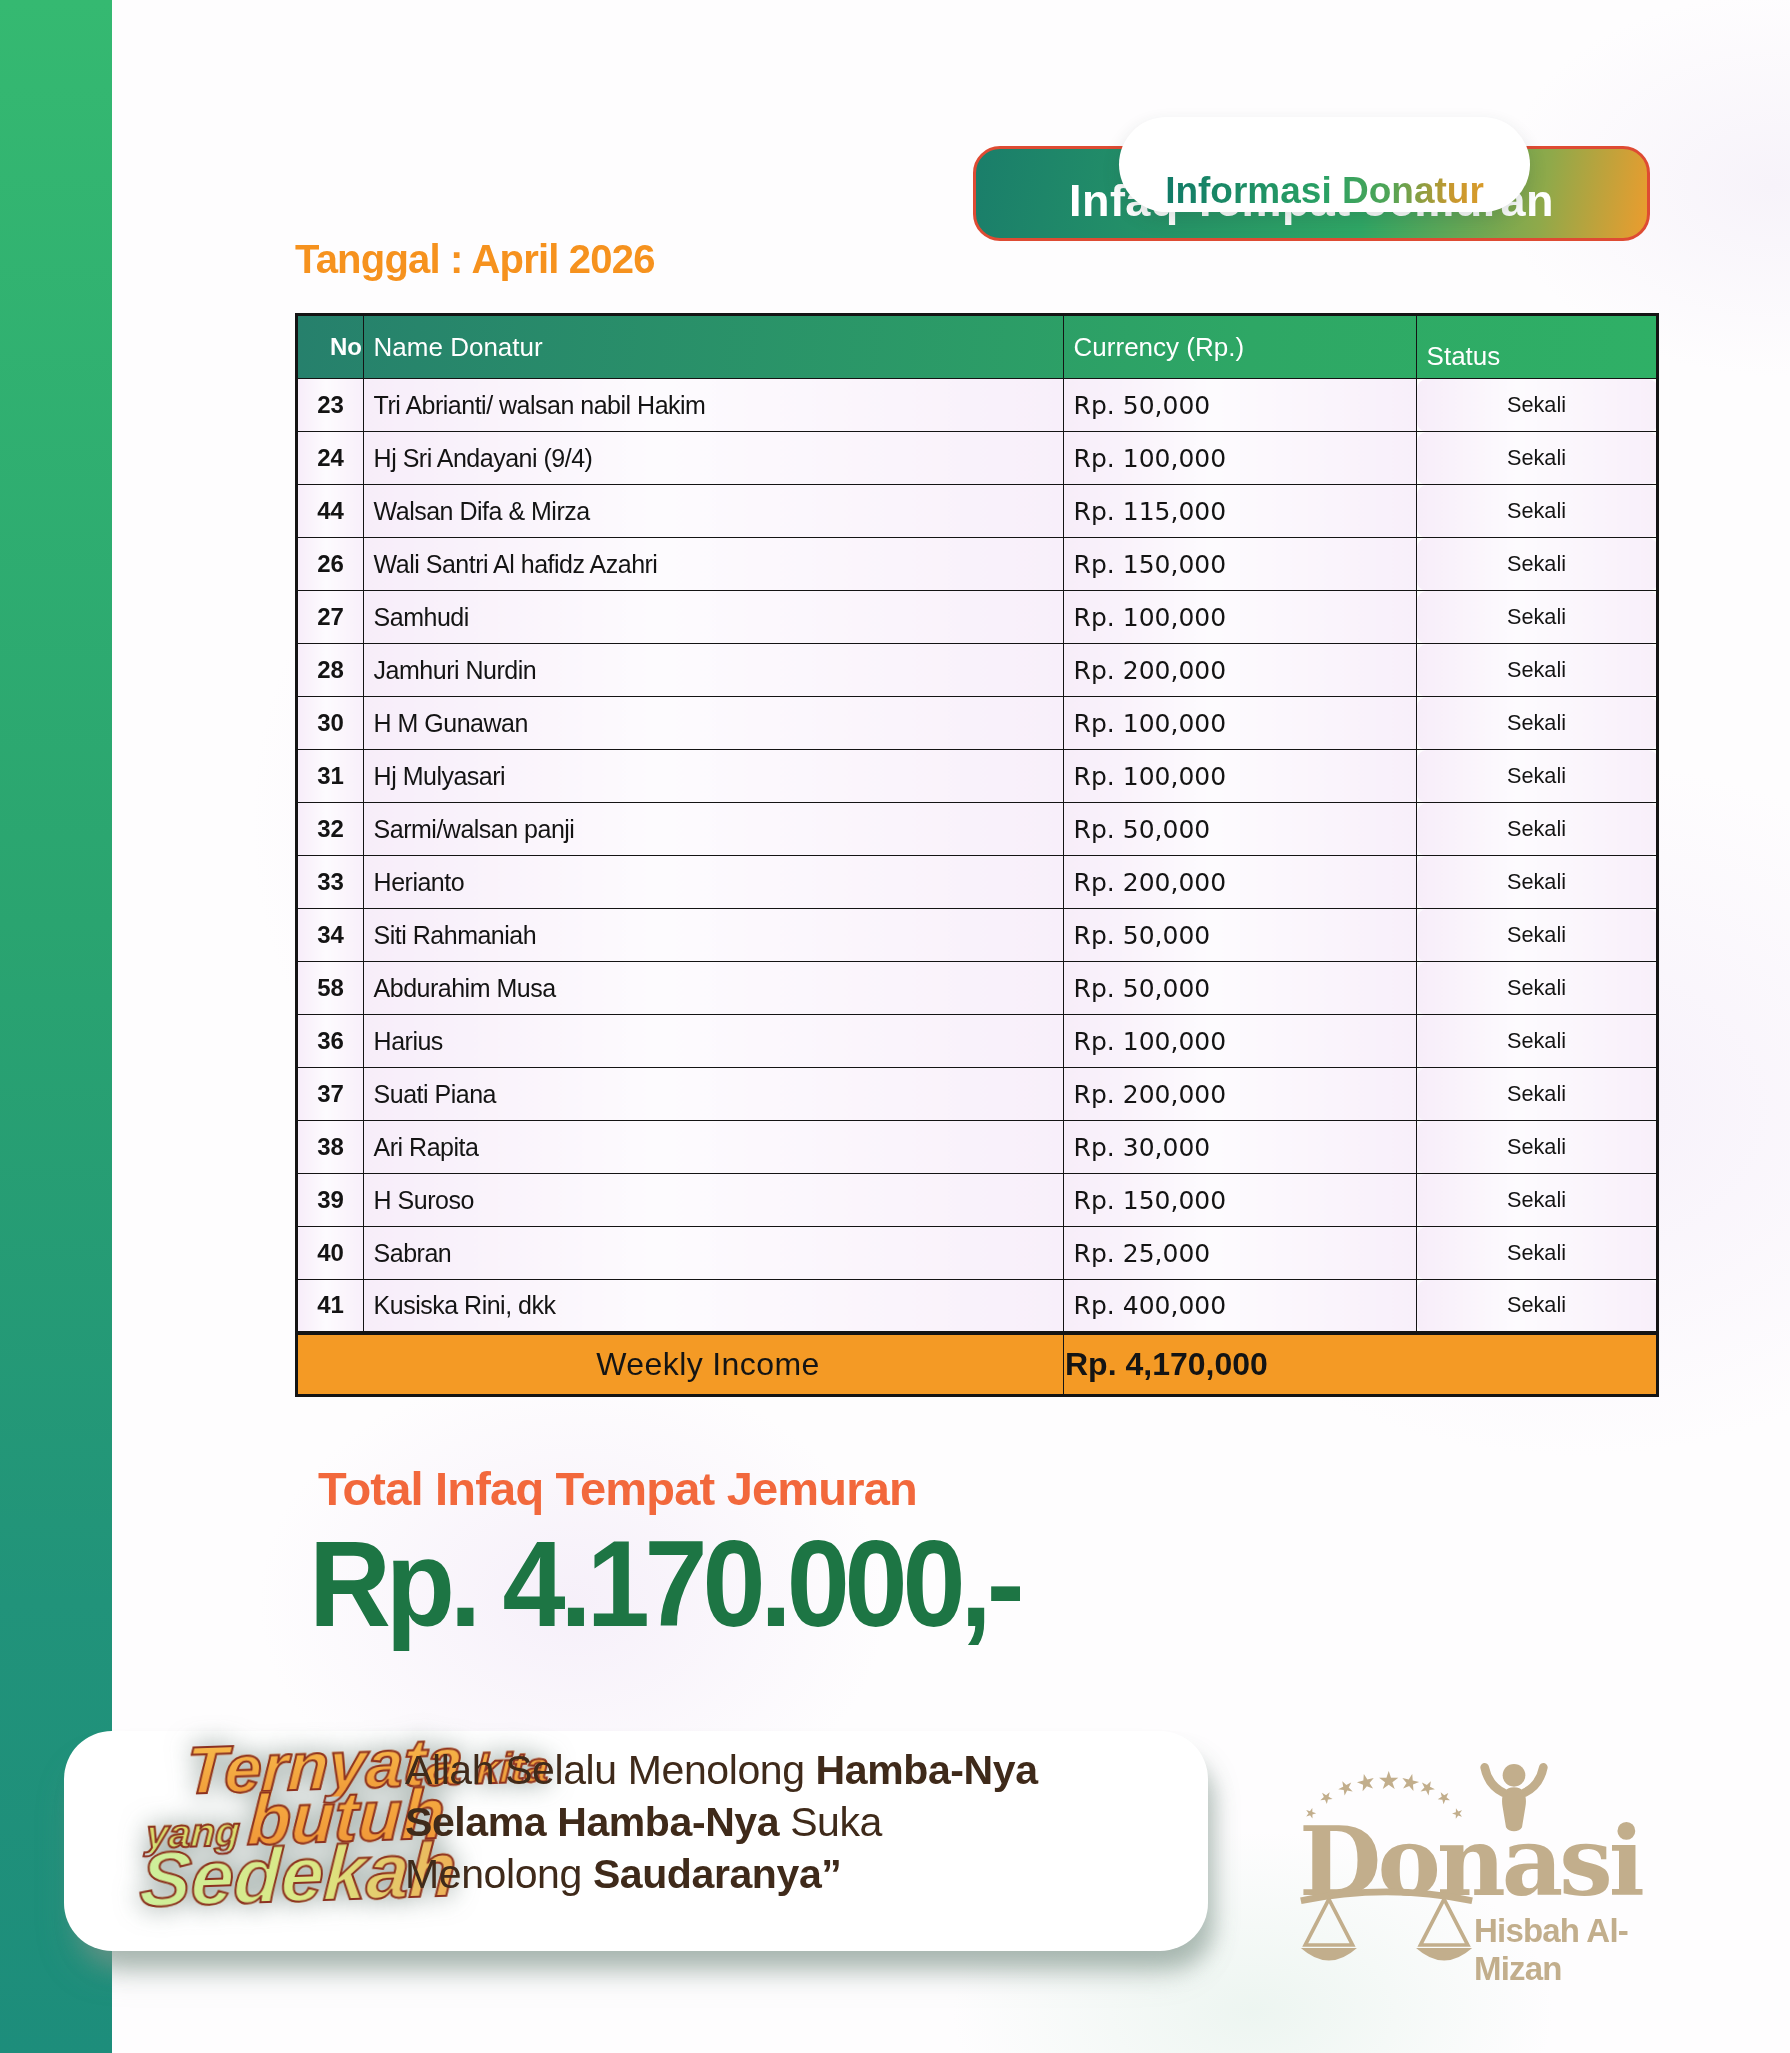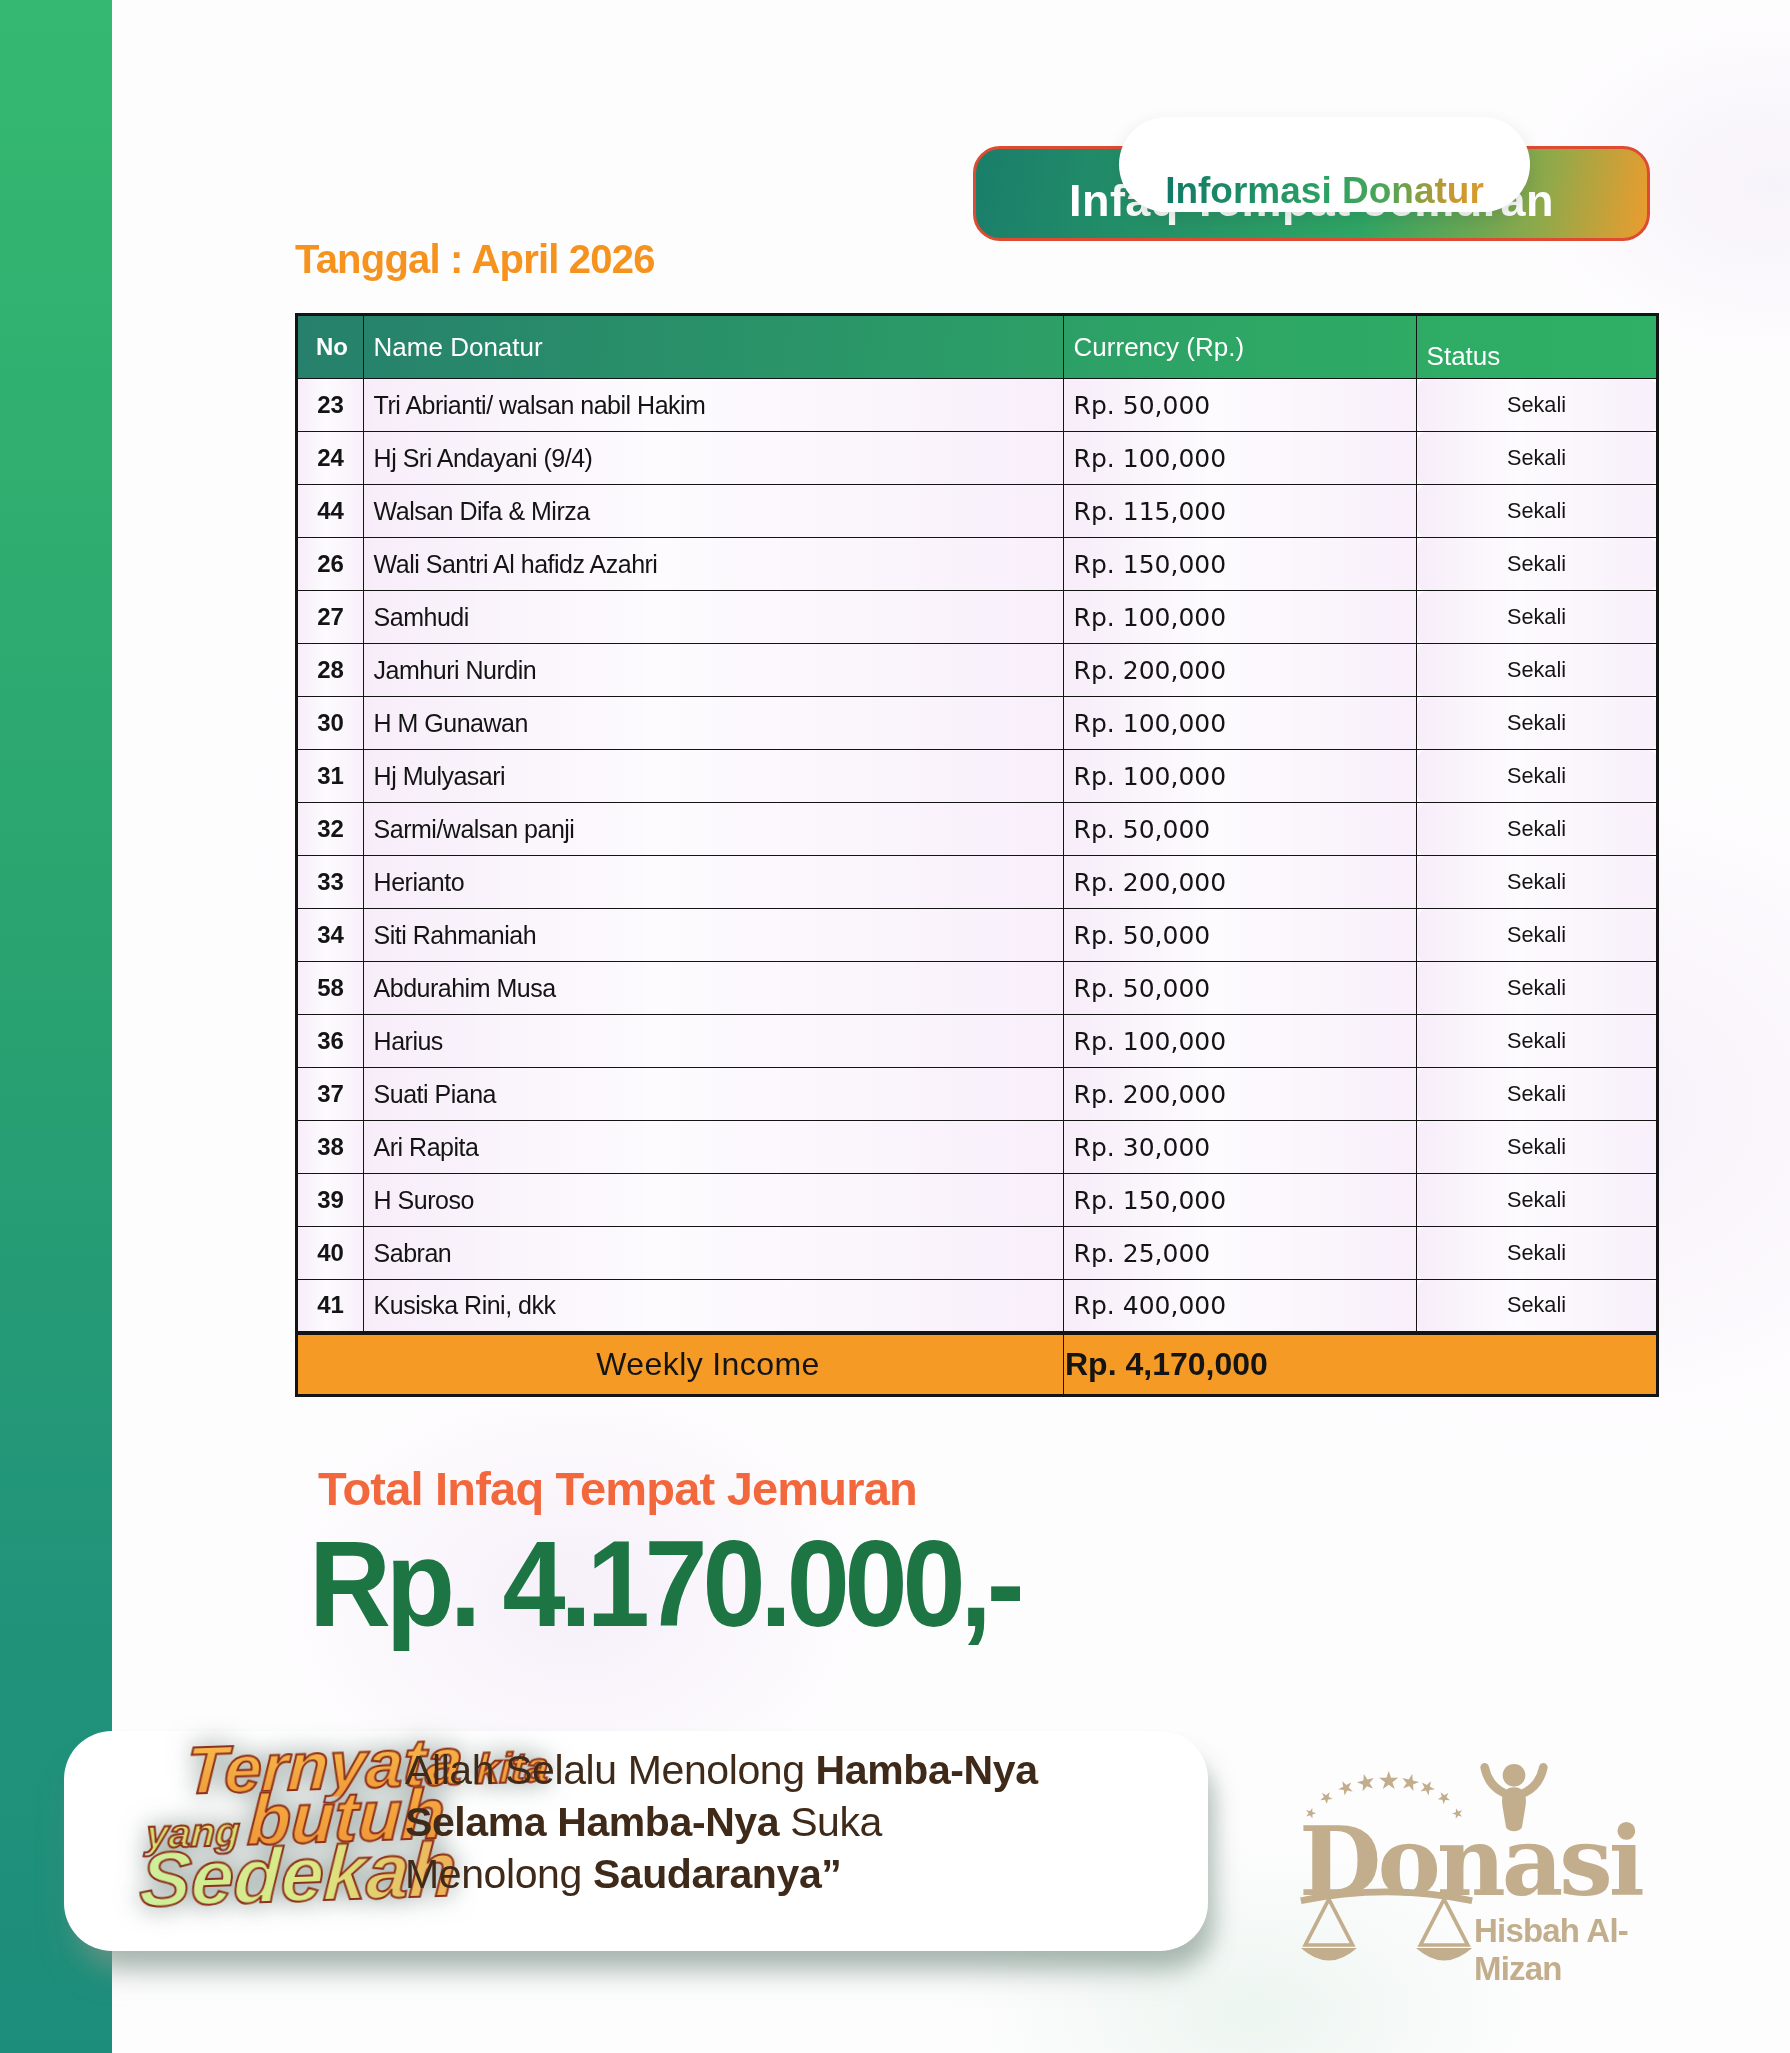--- a/index.html
+++ b/index.html
@@ -46,21 +46,21 @@
     position:absolute; left:295px; top:313px; width:1361px;
     border-collapse:collapse; table-layout:fixed;
     border:3.2px solid #141414;
   }
   .donor-table th,.donor-table td{ border:1.6px solid #141414; box-sizing:border-box; }
   .donor-table thead tr{
     background:linear-gradient(95deg,#26806c 0%,#2ea765 70%,#2fb066 100%);
     height:64px;
   }
   .donor-table th{ color:#fff; font-weight:normal; font-size:26px; text-align:left; padding-left:9.6px; }
-  .donor-table th.h-no{ text-align:center; padding-left:4px; font-weight:bold; font-size:24px; }
+  .donor-table th.h-no{ text-align:right; padding-left:4px; font-weight:bold; font-size:24px; }
   .donor-table th.h-status{ vertical-align:bottom; padding-bottom:6.4px; }
   .donor-table tbody td{
     height:53px;
     background:linear-gradient(90deg,#f7edf9 0%,#fdfbfe 42%,#f8effa 100%);
     font-size:25px; color:#141414;
   }
   .donor-table td.col-no{ text-align:center; font-weight:bold; font-size:24px; }
   .donor-table td.col-name{ padding-left:9.6px; letter-spacing:-0.5px; }
   .donor-table td.col-amount{ padding-left:9.6px; font-family:"DejaVu Sans", sans-serif; font-size:25px; }
   .donor-table td.col-status{ text-align:center; font-size:21.7px;border-radius:10px; }

